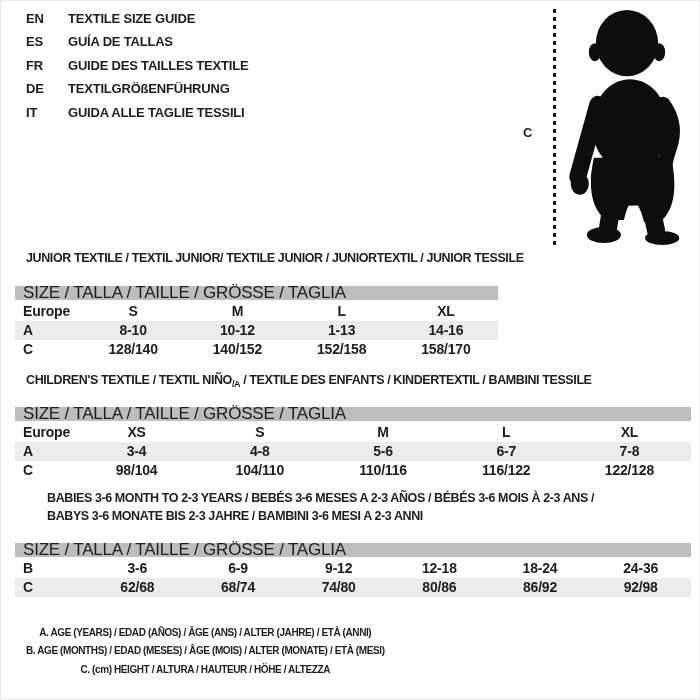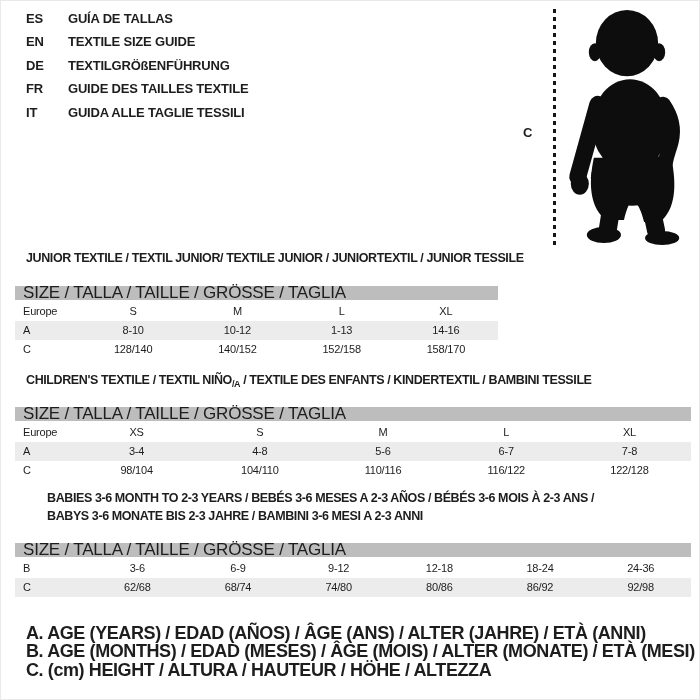--- a/index.html
+++ b/index.html
@@ -39,58 +39,58 @@
   
   .sg-table{position:absolute;left:14px;}
   .thead{
     background:#bdbdbd;
     height:14px;line-height:14px;
     font-size:17px;letter-spacing:-0.2px;
     padding-left:8px;
     margin-bottom:2px;
     white-space:nowrap;
   }
-  .trow{display:flex;height:19px;line-height:19px;font-size:11px;letter-spacing:-0.2px;}
+  .trow{display:flex;height:19px;line-height:19px;font-size:14px;letter-spacing:-0.2px;font-weight:bold;}
   .row-alt{background:#ececec;}
   .tlabel{padding-left:8px;box-sizing:border-box;text-align:left;}
   .t1 .tlabel{width:66px;flex:0 0 66px;}
   .t2 .tlabel{width:60px;flex:0 0 60px;}
   .t3 .tlabel{width:72px;flex:0 0 72px;}
   .tcell{flex:1;text-align:center;}
   .t1{width:483px;}
   .t2{width:676px;}
   .t3{width:676px;}
   .t1-title{top:250px;} .t1-table{top:285px;}
   .t2-title{top:372px;} .t2-table{top:406px;}
   .t3-title{top:488px;} .t3-table{top:542px;}
   
   .footnotes{position:absolute;left:25px;top:623px;}
-  .footnote{font-size:18px;font-weight:bold;letter-spacing:-0.4px;line-height:18.3px;white-space:nowrap;}
+  .footnote{font-size:10px;font-weight:bold;letter-spacing:-0.4px;line-height:18.3px;white-space:nowrap;text-align:center;}
 </style>
 </head>
 <body>
 
 <div class="canvas">
 
   <div class="lang-list">
     <div class="lang-row">
+      <span class="lang-code">EN</span>
+      <span class="lang-label">TEXTILE SIZE GUIDE</span>
+    </div>
+    <div class="lang-row">
       <span class="lang-code">ES</span>
       <span class="lang-label">GUÍA DE TALLAS</span>
     </div>
     <div class="lang-row">
-      <span class="lang-code">EN</span>
-      <span class="lang-label">TEXTILE SIZE GUIDE</span>
+      <span class="lang-code">FR</span>
+      <span class="lang-label">GUIDE DES TAILLES TEXTILE</span>
     </div>
     <div class="lang-row">
       <span class="lang-code">DE</span>
       <span class="lang-label">TEXTILGRÖßENFÜHRUNG</span>
-    </div>
-    <div class="lang-row">
-      <span class="lang-code">FR</span>
-      <span class="lang-label">GUIDE DES TAILLES TEXTILE</span>
     </div>
     <div class="lang-row">
       <span class="lang-code">IT</span>
       <span class="lang-label">GUIDA ALLE TAGLIE TESSILI</span>
     </div>
   </div>
 
   <div class="figure">
     <span class="figure-label">C</span>
     <div class="measure-line"></div>

